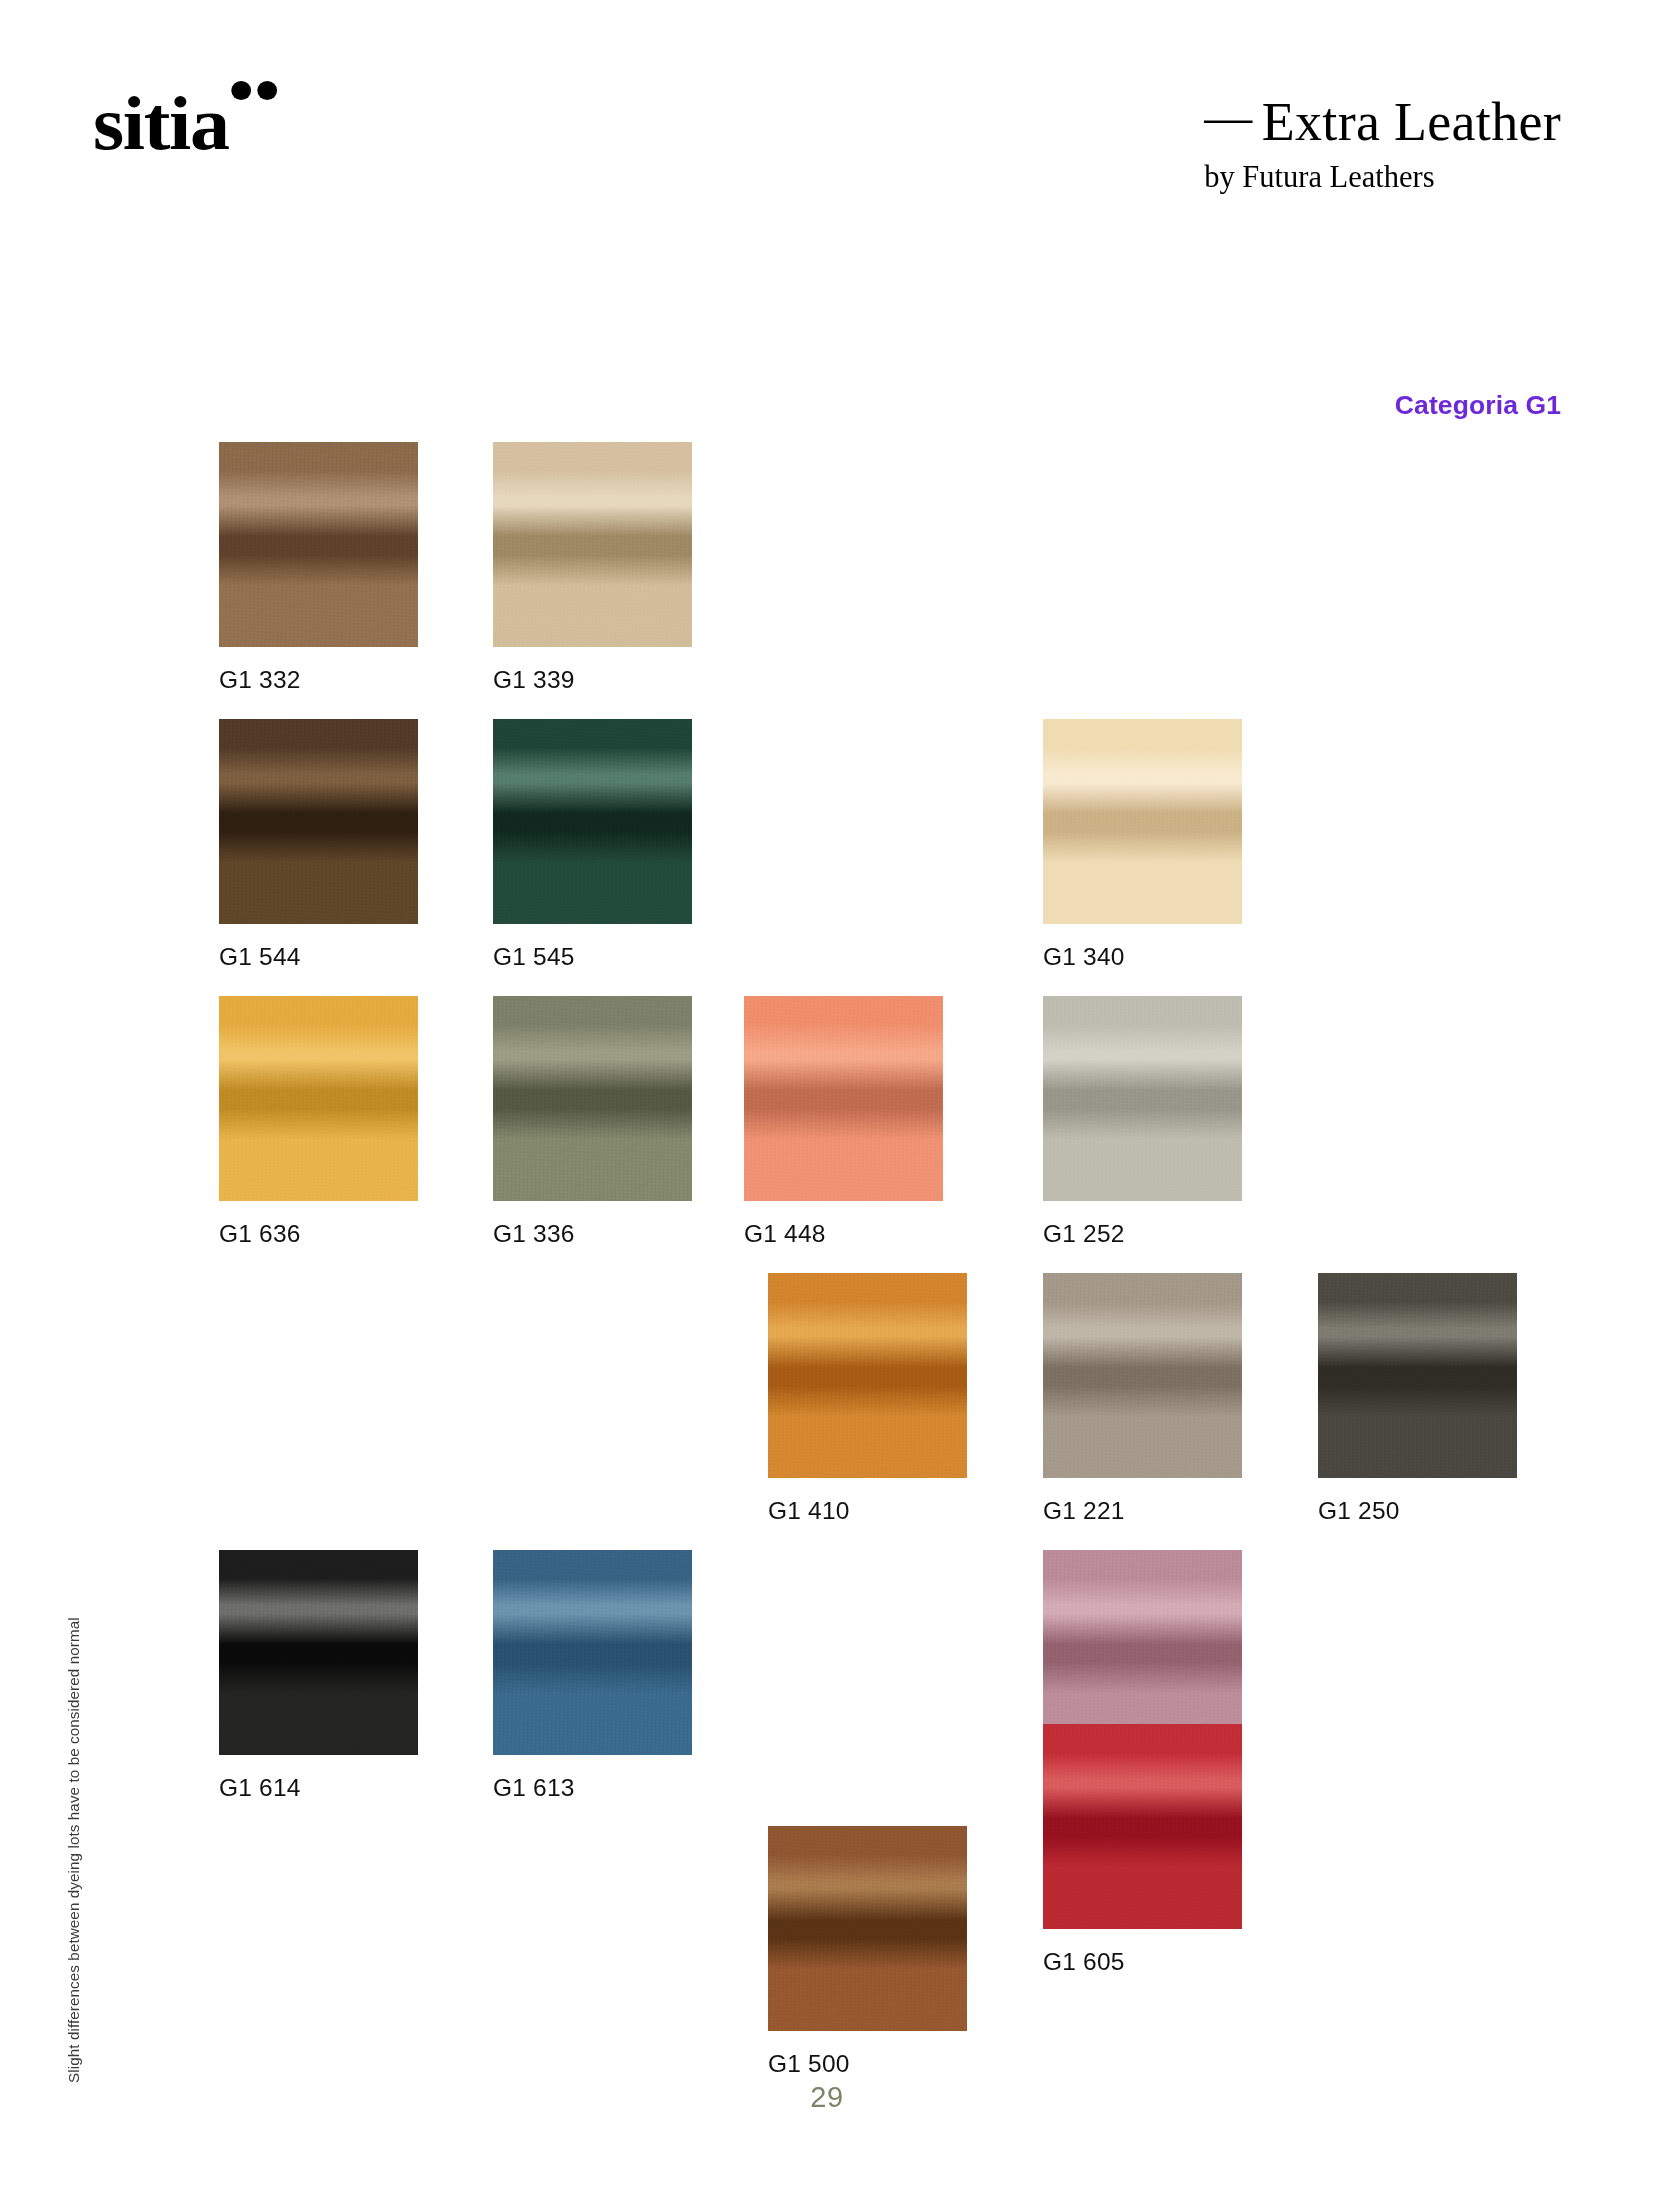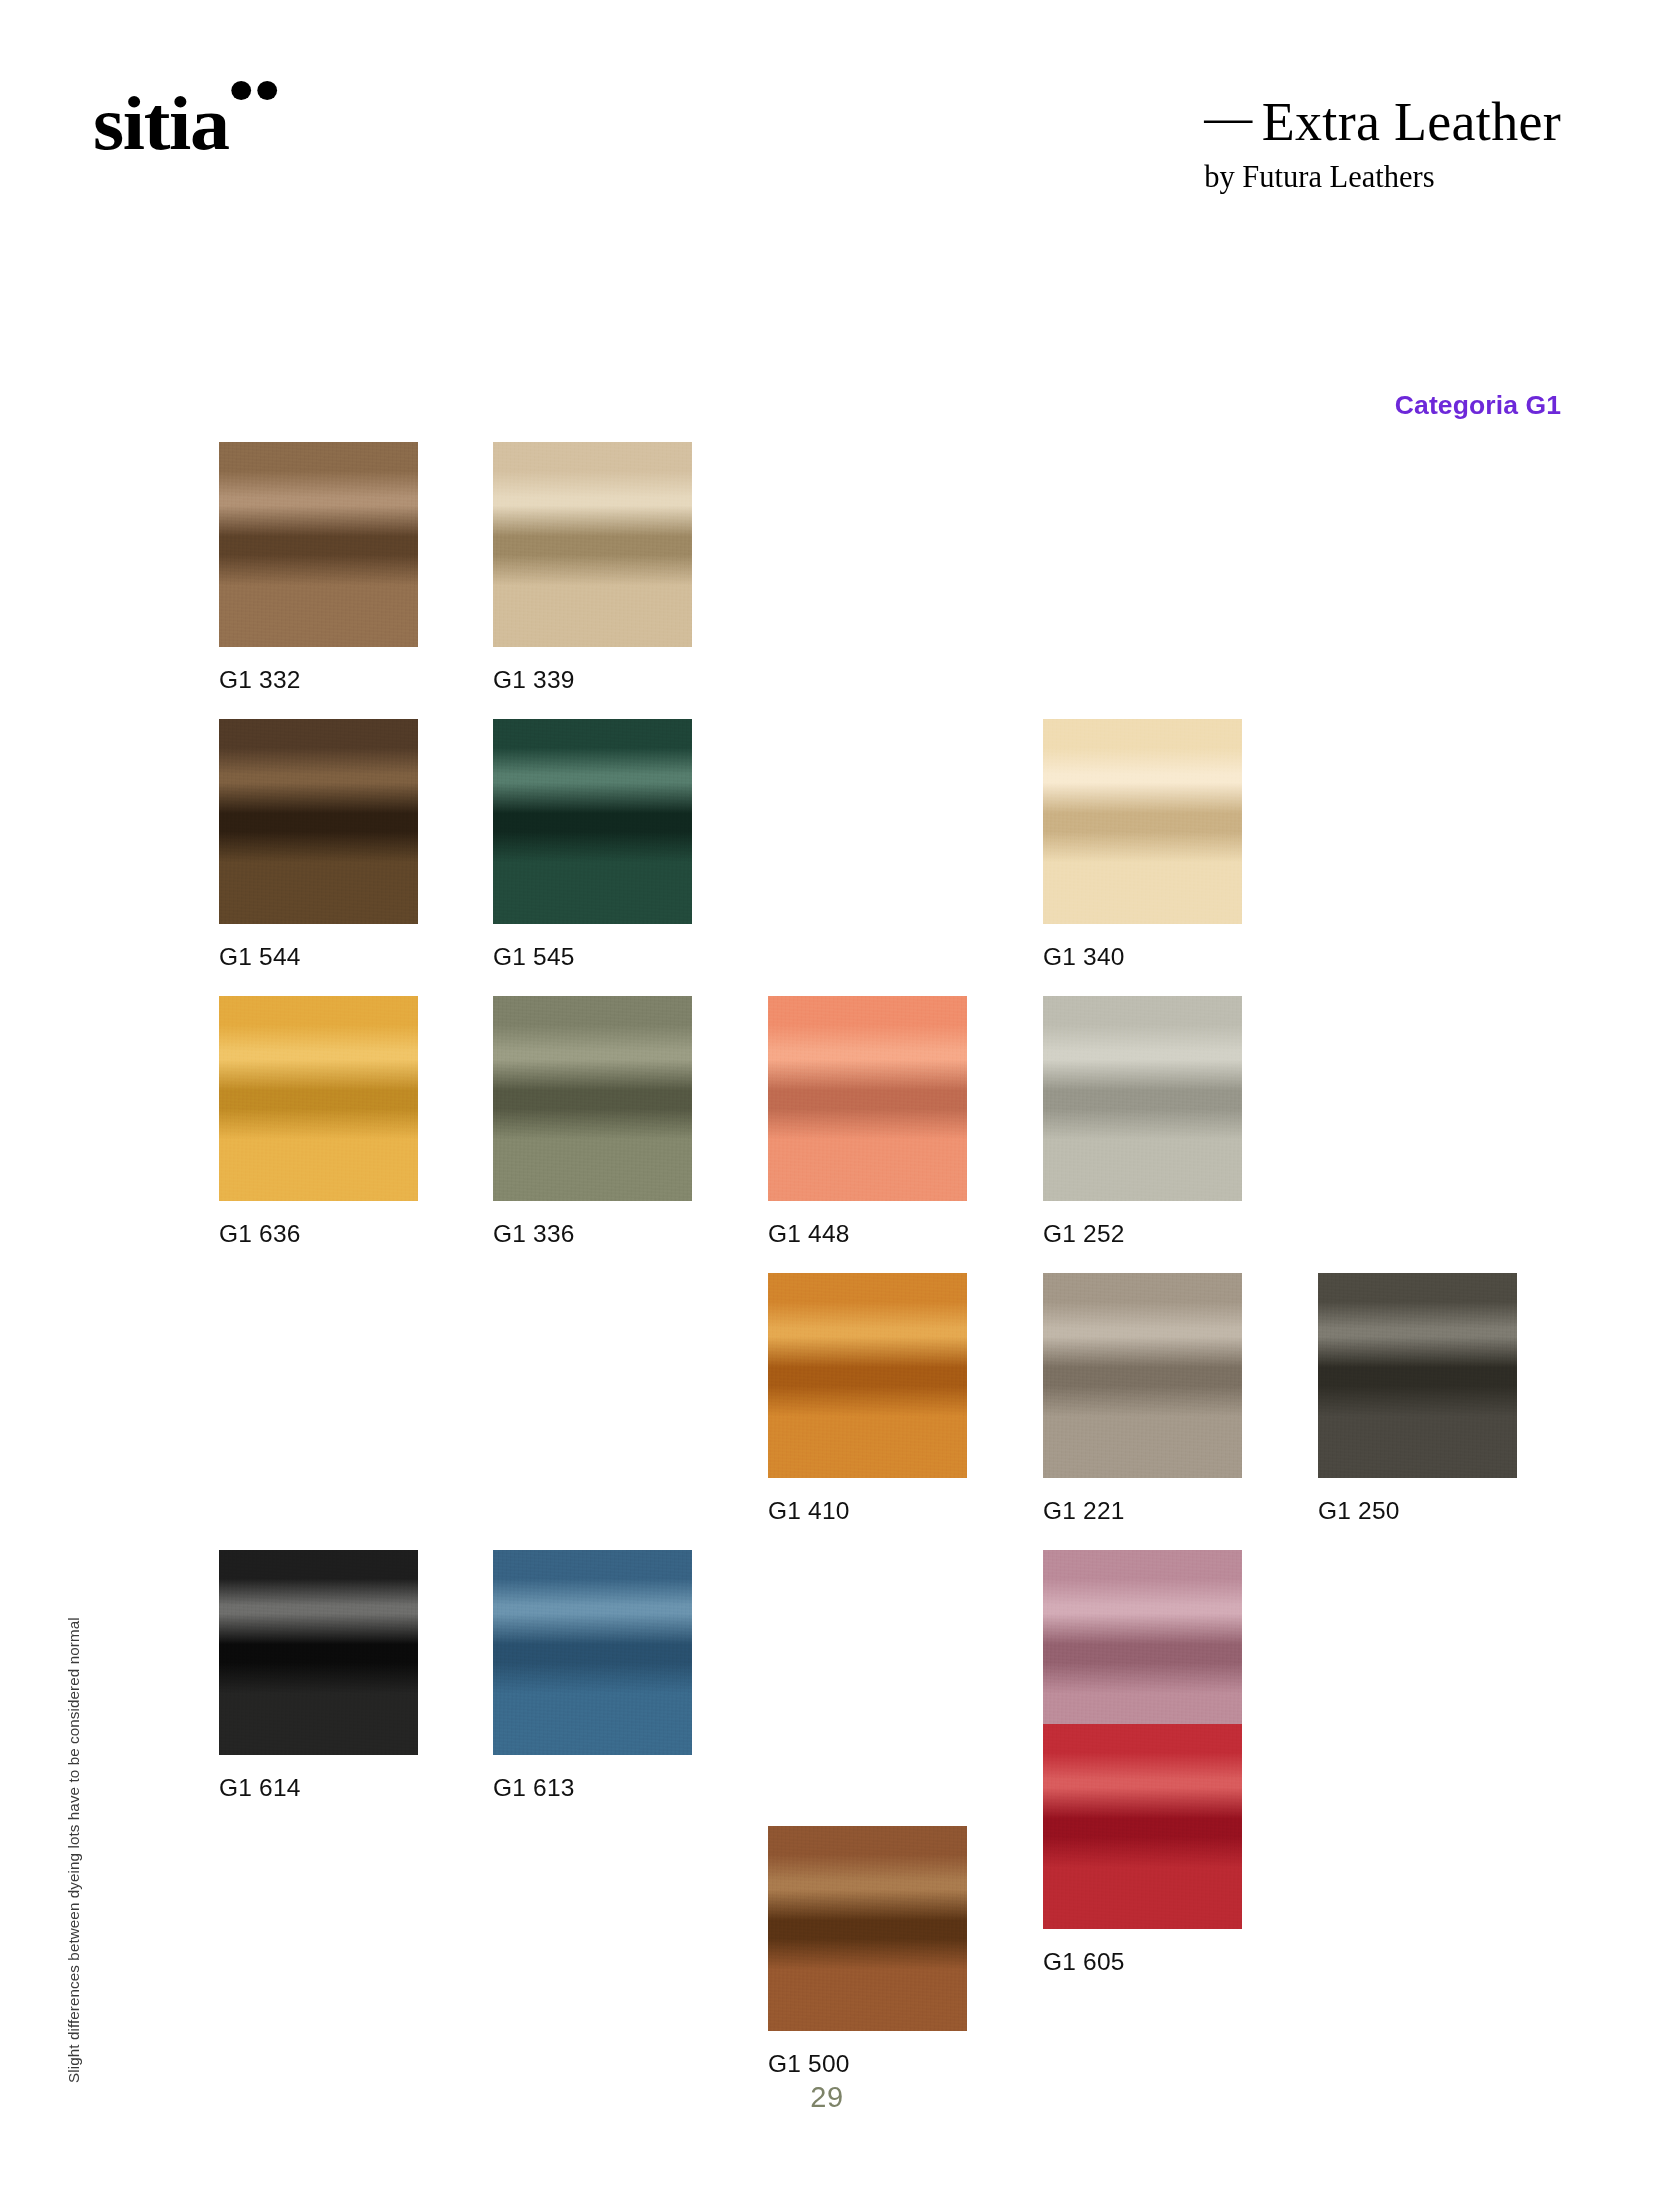--- a/index.html
+++ b/index.html
@@ -243,21 +243,21 @@
       </div>
       <div class="swatch-label">G1 636</div>
     </div>
     <div class="swatch-cell" style="left: 493px; top: 996px;">
       <div class="swatch-chip" style="width: 199px; height: 205px;">
         <div class="sheen" style="background: linear-gradient(rgb(125, 128, 104) 0%, rgb(125, 128, 104) 14%, rgb(154, 156, 131) 27%, rgb(154, 156, 131) 31%, rgb(85, 88, 67) 46%, rgb(85, 88, 67) 55%, rgb(131, 135, 108) 70%, rgb(131, 135, 108) 100%);"></div>
         <div class="grain"></div>
       </div>
       <div class="swatch-label">G1 336</div>
     </div>
-    <div class="swatch-cell" style="left: 768px; top: 996px;">
+    <div class="swatch-cell" style="left: 744px; top: 996px;">
       <div class="swatch-chip" style="width: 199px; height: 205px;">
         <div class="sheen" style="background: linear-gradient(rgb(240, 141, 107) 0%, rgb(240, 141, 107) 14%, rgb(246, 168, 135) 27%, rgb(246, 168, 135) 31%, rgb(192, 107, 80) 46%, rgb(192, 107, 80) 55%, rgb(239, 146, 113) 70%, rgb(239, 146, 113) 100%);"></div>
         <div class="grain"></div>
       </div>
       <div class="swatch-label">G1 448</div>
     </div>
     <div class="swatch-cell" style="left: 1043px; top: 996px;">
       <div class="swatch-chip" style="width: 199px; height: 205px;">
         <div class="sheen" style="background: linear-gradient(rgb(189, 188, 176) 0%, rgb(189, 188, 176) 14%, rgb(210, 209, 198) 27%, rgb(210, 209, 198) 31%, rgb(151, 150, 138) 46%, rgb(151, 150, 138) 55%, rgb(189, 188, 175) 70%, rgb(189, 188, 175) 100%);"></div>
         <div class="grain"></div>

